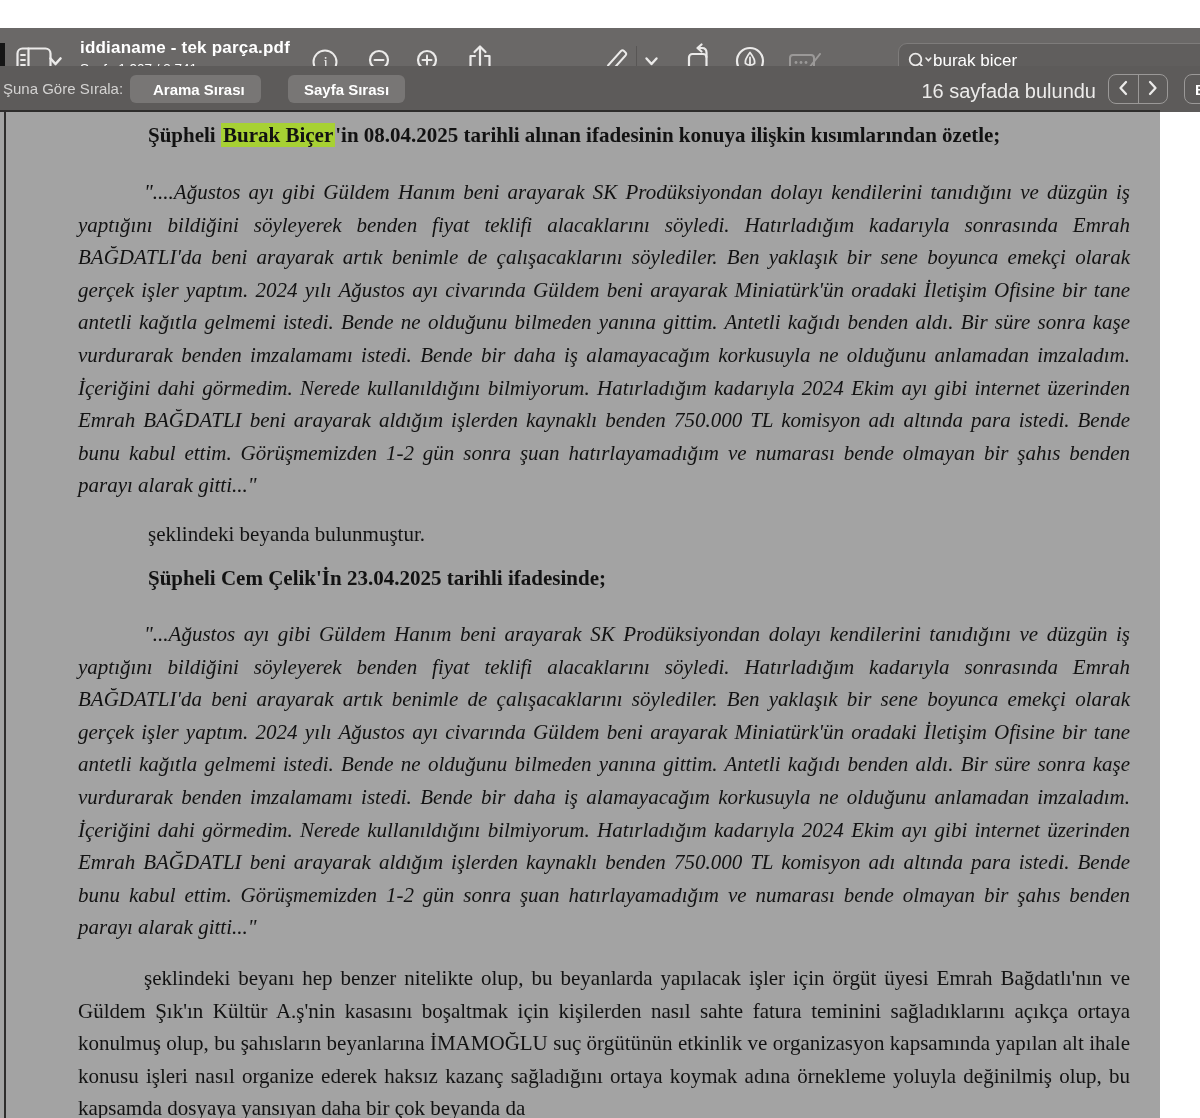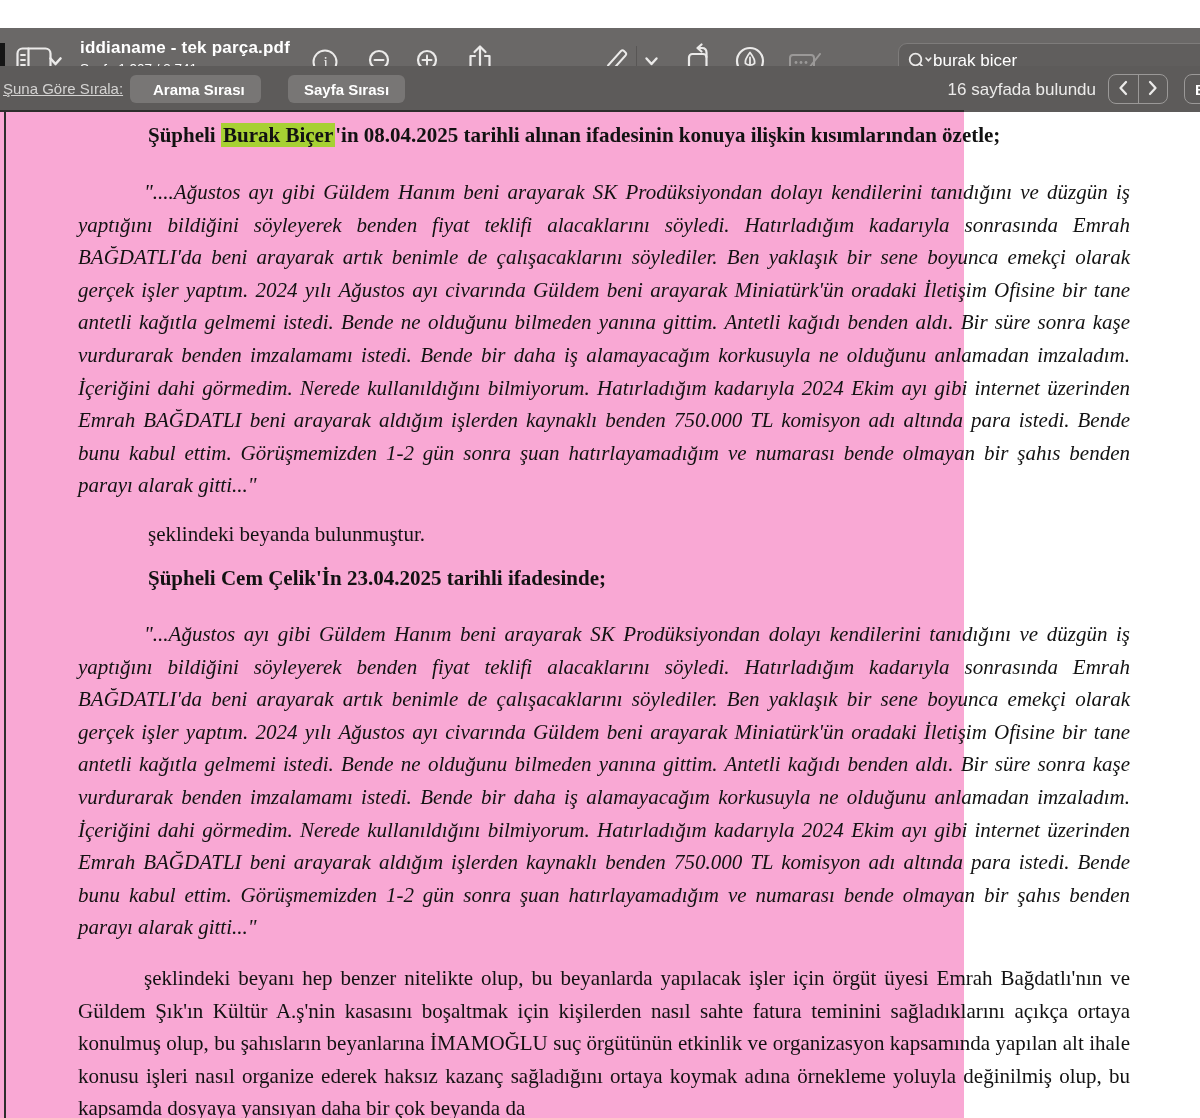--- a/index.html
+++ b/index.html
@@ -24,40 +24,40 @@
 
   .search-field { position:absolute; left:898px; top:15px; width:312px; height:36px;
                   background:#605e5d; border:1px solid #7e7c7b; border-radius:9px;
                   display:flex; align-items:center; padding:0 8px; }
   .search-field input { background:transparent; border:none; outline:none; color:#ffffff;
                         font-size:17px; width:230px; font-family:"Liberation Sans",sans-serif; }
 
   
   .sortbar { position:absolute; top:66px; left:0; width:1200px; height:46px;
              background:#5d5b5a; }
-  .sort-label { position:absolute; left:3px; top:14px; color:#d4d3d2; font-size:15px;text-decoration:underline; }
+  .sort-label { position:absolute; left:3px; top:14px; color:#d4d3d2; font-size:15px; }
   .sort-btn { position:absolute; top:9px; height:28px; border:none; border-radius:6px;
               background:#787675; color:#ffffff; font-weight:700; font-size:15px;
               padding:0 16px; cursor:pointer; font-family:"Liberation Sans",sans-serif; }
   .sort-btn.b1 { left:130px;padding-left:23px; }
   .sort-btn.b2 { left:288px; }
-  .results-text { position:absolute; right:104px; top:14px; color:#eceb ea; color:#ecebea; font-size:17px; }
+  .results-text { position:absolute; right:104px; top:14px; color:#eceb ea; color:#ecebea; font-size:20px; }
   .nav-group { position:absolute; left:1108px; top:8px; width:60px; height:30px;
                border:1px solid #9b9998; border-radius:8px; display:flex; }
   .nav-btn { flex:1; display:flex; align-items:center; justify-content:center;
              background:none; border:none; cursor:pointer; }
   .nav-btn + .nav-btn { border-left:1px solid #9b9998; }
   .done-btn { position:absolute; left:1184px; top:8px; width:46px; height:30px;
               border:1px solid #9b9998; border-radius:8px; background:none;
               color:#ffffff; font-weight:700; font-size:15px; text-align:left;
               padding-left:10px; cursor:pointer; font-family:"Liberation Sans",sans-serif; }
 
   
-  .page { position:absolute; top:110px; left:0; width:964px; height:1008px;
-          background:#f9a8d4; border-top:2px solid #2e2d2c; color:#121212; }
+  .page { position:absolute; top:110px; left:0; width:1160px; height:1008px;
+          background:#a3a3a3; border-top:2px solid #2e2d2c; color:#121212; }
   .page-left-edge { position:absolute; left:4px; top:0; width:2px; height:1008px; background:#2e2d2c; }
   .h-serif { font-family:"Liberation Serif", serif; font-weight:700; font-size:21px; }
   .doc-h1 { position:absolute; left:148px; top:11px; width:1010px; }
   .hl { background:#a7d133; padding:0 2px; }
   .quote { position:absolute; left:78px; width:1052px;
            font-family:"Liberation Serif", serif; font-style:italic; font-size:21px;
            line-height:32.6px; text-align:justify; text-indent:66px; }
   .q1 { top:64px; }
   .statement { position:absolute; left:148px; top:410px; width:1010px;
                font-family:"Liberation Serif", serif; font-size:21px; }

